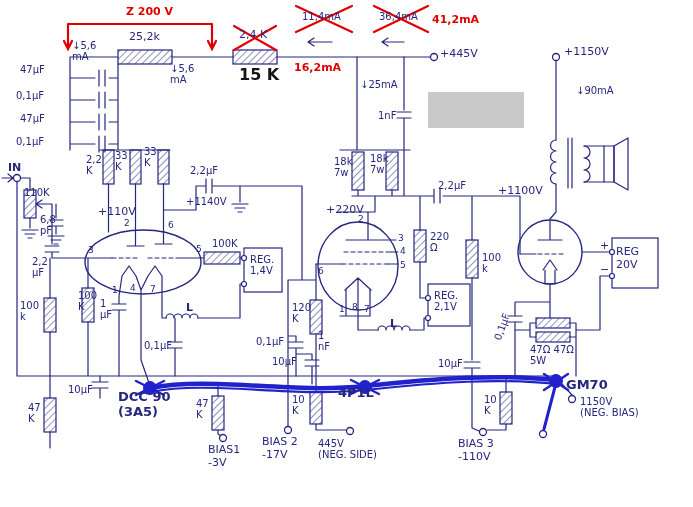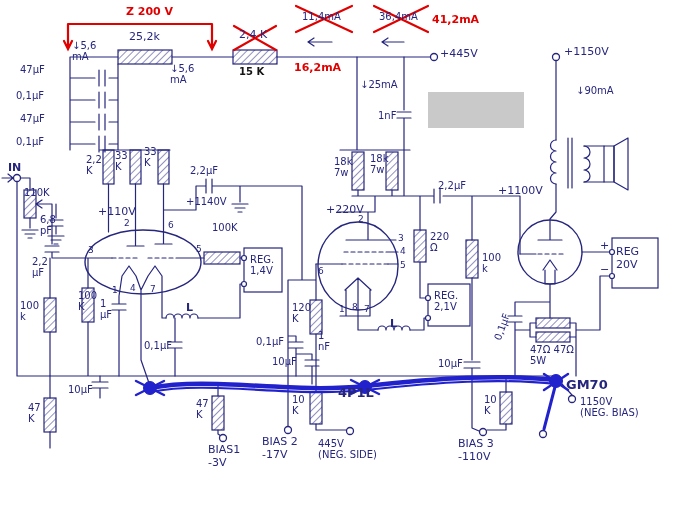--- a/index.html
+++ b/index.html
@@ -4,21 +4,21 @@
 <style>
   html,body{margin:0;padding:0;background:#9a9a9a;}
   .page{position:relative;width:693px;height:507px;background:#ffffff;overflow:hidden;
         font-family:"DejaVu Sans",sans-serif;}
   .page svg{position:absolute;left:0;top:0;}
   .lbl{position:absolute;color:#26267e;font-size:10px;line-height:1.14;white-space:pre-line;}
   .pin{font-size:9px;}
   .v{font-size:11px;}
   .b{font-weight:bold;}
   .red{color:#e10000;font-weight:bold;font-size:11px;}
-  .dark{color:#141414;font-weight:bold;font-size:10px;}
+  .dark{color:#141414;font-weight:bold;font-size:16px;}
   .big{font-size:13px;font-weight:bold;}
   .ctr{}
   .rot{transform:rotate(-70deg);transform-origin:left top;}
 </style>
 </head>
 <body>
 
 <div class="page">
 
 <svg width="693" height="507" viewBox="0 0 693 507">
@@ -151,32 +151,34 @@
 μF</span>
 <span class="lbl" style="left:20px;top:300px">100
 k</span>
 <span class="lbl pin" style="left:124px;top:218px">2</span>
 <span class="lbl pin" style="left:168px;top:220px">6</span>
 <span class="lbl pin" style="left:88px;top:245px">3</span>
 <span class="lbl pin" style="left:196px;top:244px">5</span>
 <span class="lbl pin" style="left:112px;top:285px">1</span>
 <span class="lbl pin" style="left:130px;top:283px">4</span>
 <span class="lbl pin" style="left:150px;top:284px">7</span>
-<span class="lbl" style="left:212px;top:222px">100K</span>
+<span class="lbl" style="left:212px;top:238px">100K</span>
 <span class="lbl" style="left:250px;top:254px">REG.
 1,4V</span>
 <span class="lbl" style="left:78px;top:290px">100
 K</span>
 <span class="lbl" style="left:100px;top:298px">1
 μF</span>
 <span class="lbl v b" style="left:186px;top:302px">L</span>
 <span class="lbl" style="left:144px;top:340px">0,1μF</span>
 <span class="lbl" style="left:68px;top:384px">10μF</span>
 <span class="lbl" style="left:28px;top:402px">47
 K</span>
+<span class="lbl big ctr" style="left:118px;top:390px;width:72px">DCC 90
+(3A5)</span>
 <span class="lbl" style="left:196px;top:398px">47
 K</span>
 <span class="lbl v ctr" style="left:208px;top:444px;width:46px">BIAS1
 -3V</span>
 <span class="lbl" style="left:360px;top:79px">↓25mA</span>
 <span class="lbl" style="left:378px;top:110px">1nF</span>
 <span class="lbl" style="left:334px;top:156px">18k
 7w</span>
 <span class="lbl" style="left:370px;top:153px">18k
 7w</span>

